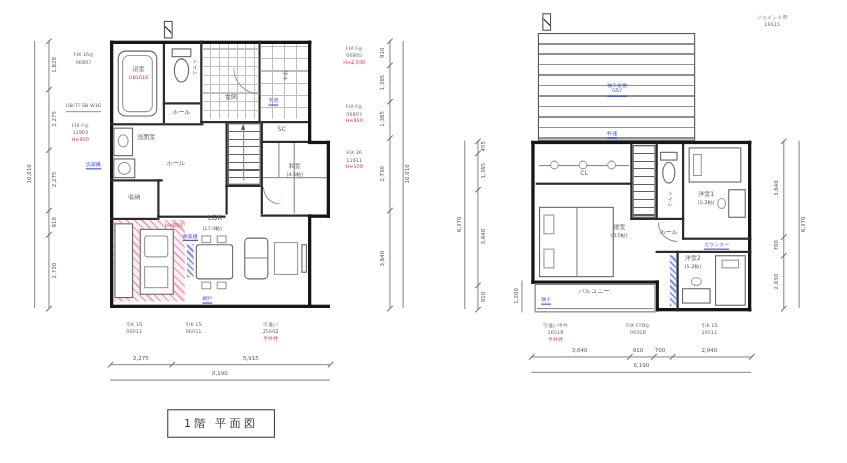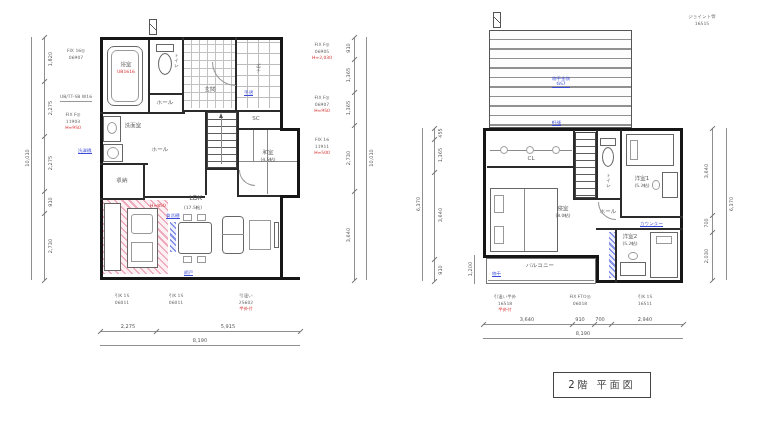--- a/index.html
+++ b/index.html
@@ -231,20 +231,23 @@
     <div class="wlab" style="left:176px;top:293px;">
       <span>引K 1S</span><br>
       <span>06011</span>
     </div>
     <div class="wlab" style="left:246px;top:293px;">
       <span>引違い</span><br>
       <span>25602</span><br>
       <span class="red">半外付</span>
     </div>
 
+    <div class="titlebox" style="left:152px;top:372px;width:96px;height:24px;">
+      <span>1階 平面図</span>
+    </div>
   </div>
 
   <div class="abs" style="left:400px;top:0;width:370px;height:421px;">
 
     <div class="vent" style="left:93px;top:12px;"></div>
 
     <div class="roof" style="left:89px;top:30px;width:143px;height:98px;"></div>
     <div class="note" style="left:152px;top:76px;text-align:center;">
       <span>物干金物</span><br>
       <span>GS7</span>
@@ -368,18 +371,15 @@
     </div>
     <div class="wlab" style="left:180px;top:294px;">
       <span>FIX FTO◎</span><br>
       <span>06018</span>
     </div>
     <div class="wlab" style="left:245px;top:294px;">
       <span>引K 1S</span><br>
       <span>16511</span>
     </div>
 
-    <div class="titlebox" style="left:153px;top:372px;width:96px;height:24px;">
-      <span>2階 平面図</span>
-    </div>
   </div>
 
 </div>
 
 </body></html>

